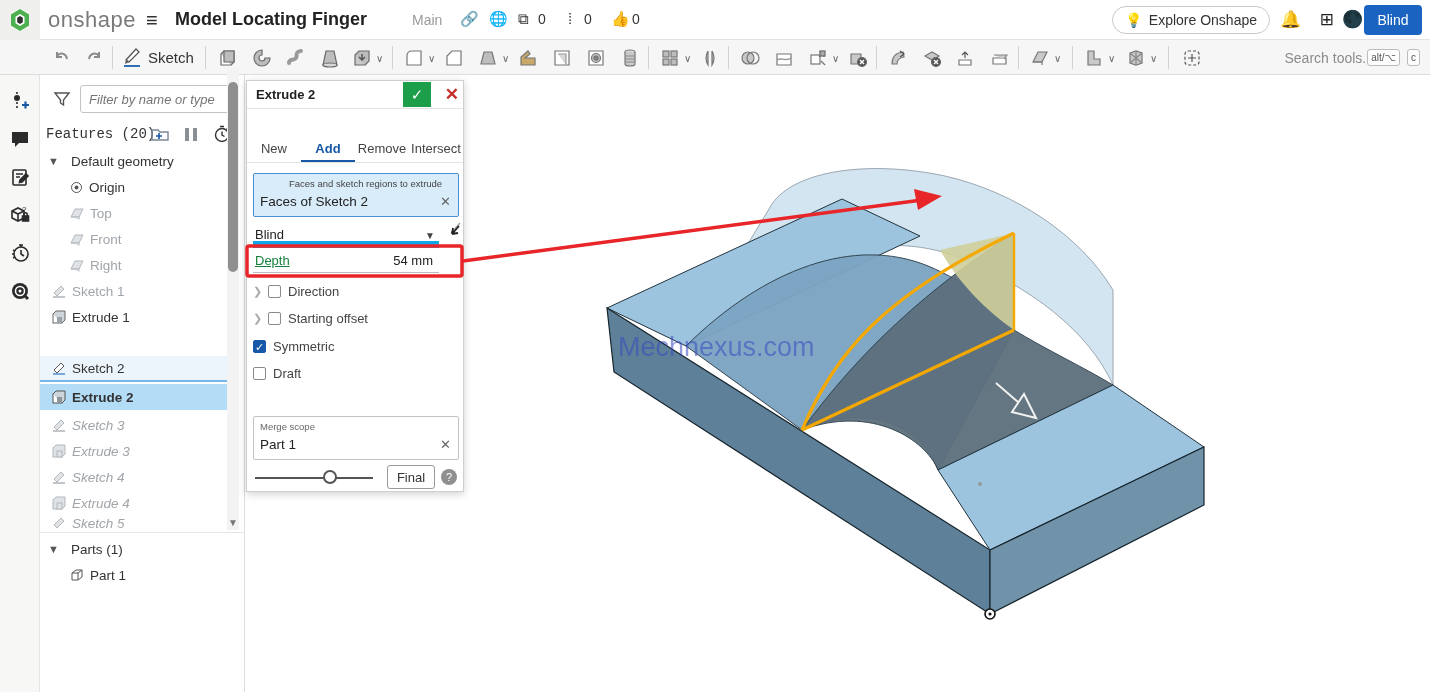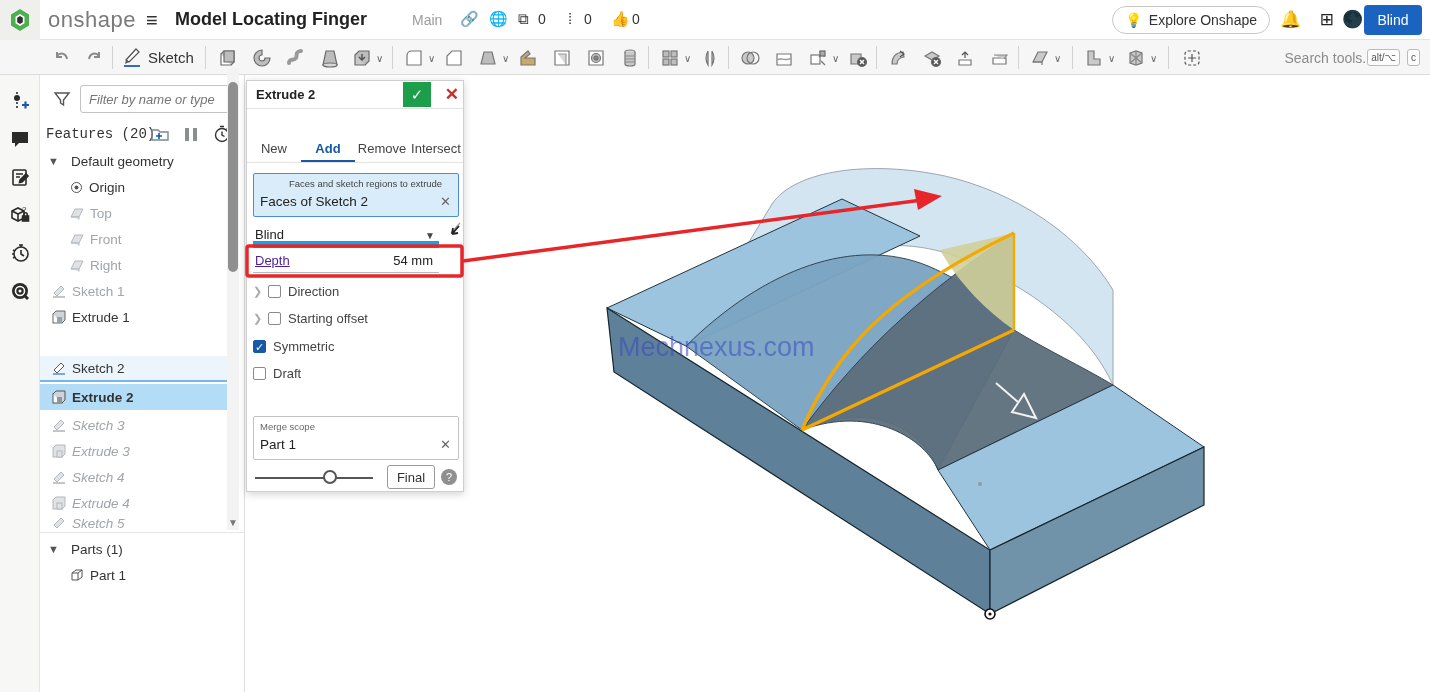--- a/index.html
+++ b/index.html
@@ -65,21 +65,21 @@
   .tab.on { color:#1758a7; font-weight:bold; border-bottom:2px solid #1758a7; }
   #selBox { position:absolute; left:6px; top:64px; width:206px; height:44px; background:#d9ecf9; border:1px solid #4b8fd2; border-radius:2px; }
   #selBox .mini { position:absolute; left:6px; top:4px; font-size:9.5px; color:#444;margin-left:29px; }
   #selBox .val { position:absolute; left:6px; top:20px; font-size:13.5px; color:#222; }
   .clearX { position:absolute; right:7px; top:20px; color:#666; cursor:pointer; font-size:13px; }
   #blindRow { position:absolute; left:6px; top:116px; width:186px; height:24px; border-bottom:7px solid #0ea5e9; cursor:pointer; }
   #blindRow .val { position:absolute; left:2px; top:3px; color:#222; }
   #blindCaret { position:absolute; right:4px; top:6px; font-size:10px; color:#444; }
   #flipIco { position:absolute; left:200px; top:114px; cursor:pointer; }
   #depthRow { position:absolute; left:6px; top:170px; width:186px; height:22px; border-bottom:1px solid #bbb; }
-  #depthLbl { position:absolute; left:2px; top:2px; color:#4c1d95;text-decoration:underline; }
+  #depthLbl { position:absolute; left:2px; top:2px; color:#15803d;text-decoration:underline; }
   #depthVal { position:absolute; right:6px; top:2px; color:#222; }
   .optRow { position:absolute; left:6px; width:200px; height:20px; display:flex; align-items:center; gap:7px; color:#444; }
   .exp { color:#aaa; font-size:11px; width:8px; }
   .cb { width:13px; height:13px; border:1px solid #8a8a8a; border-radius:2px; background:#fff; flex:none; cursor:pointer; }
   .cb.on { background:#1758a7; border-color:#1758a7; color:#fff; font-size:11px; line-height:13px; text-align:center; }
   #mergeBox { position:absolute; left:6px; top:335px; width:206px; height:44px; border:1px solid #c3c3c3; border-radius:2px; }
   #mergeBox .mini { position:absolute; left:6px; top:4px; font-size:9.5px; color:#666; }
   #mergeBox .val { position:absolute; left:6px; top:20px; font-size:13.5px; color:#222; }
   #sliderTrack { position:absolute; left:8px; top:396px; width:118px; height:2px; background:#555; }
   #sliderKnob { position:absolute; left:76px; top:389px; width:14px; height:14px; border:2px solid #555; border-radius:50%; background:#fff; cursor:pointer; }

